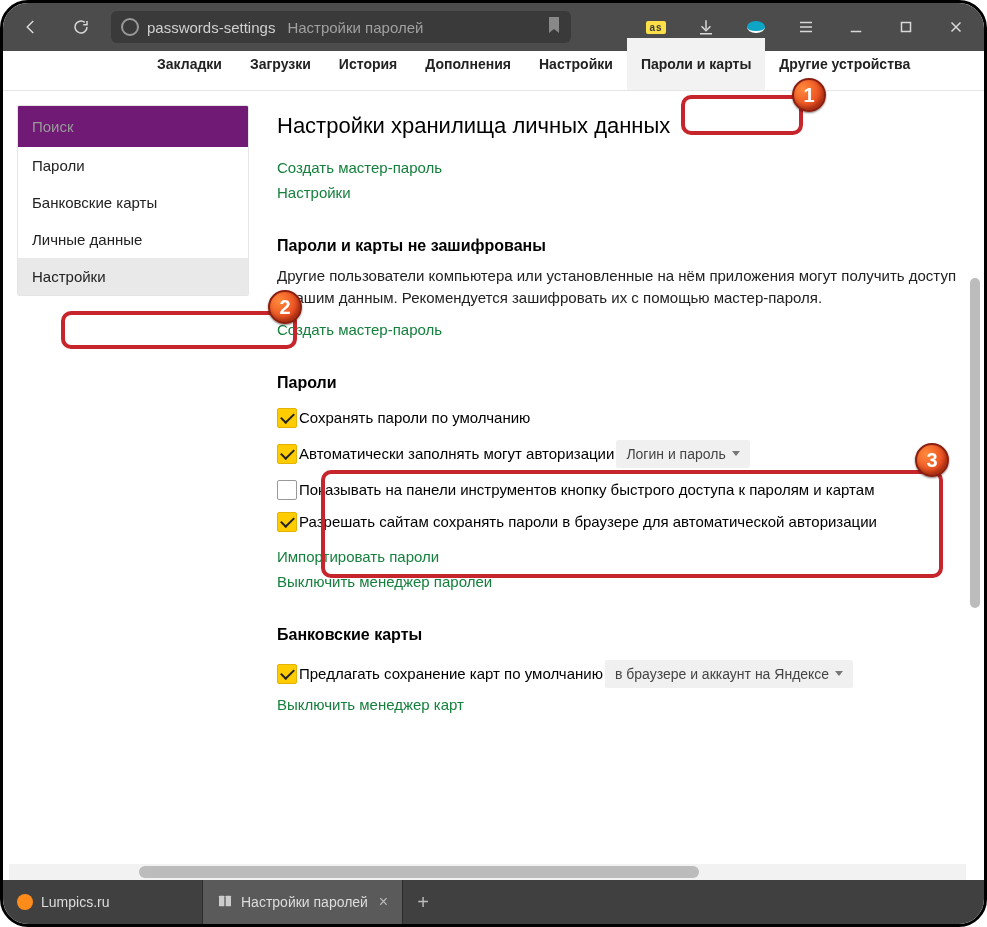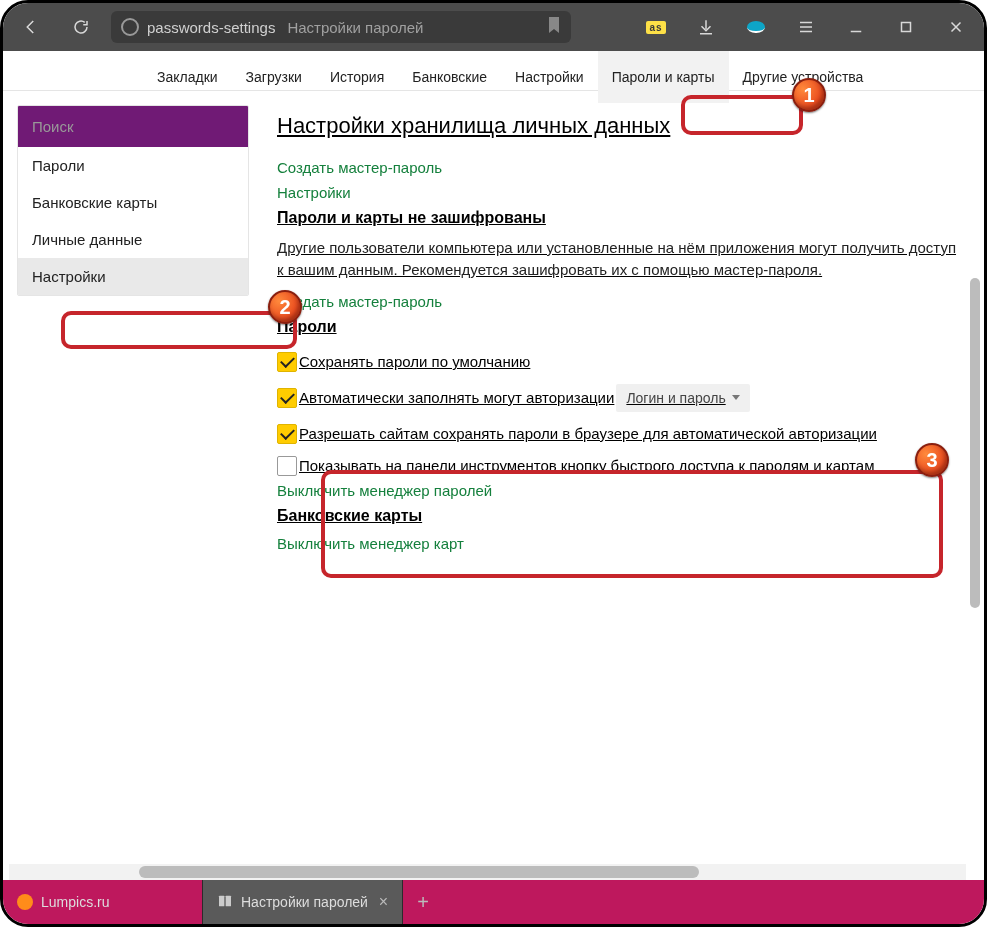--- a/index.html
+++ b/index.html
@@ -13,58 +13,58 @@
   .addr { flex: 0 0 auto; display: flex; align-items: center; background: #3a3a3a; border-radius: 6px; height: 32px; padding: 0 10px; gap: 8px; color: #d8d8d8; min-width: 460px; }
   .addr .favicon { width: 18px; height: 18px; border: 2px solid #999; border-radius: 50%; }
   .addr .url-seg1 { color: #d0d0d0; font-size: 15px; }
   .addr .url-seg2 { color: #a0a0a0; font-size: 15px; margin-left: 4px; }
   .addr .bmk { margin-left: auto; color: #888; }
   .chrome .spacer { flex: 1; }
   .lastfm { background: #fde047; color:#3a3a3a; font-size:10px; font-weight:bold; padding:1px 3px; border-radius:2px; letter-spacing:1px;}
   .weather { width:18px; height:12px; background:#0ea5c7; border-radius:50% 50% 48% 48%; border-bottom:2px solid #fff; }
 
   
-  .topnav { height: 40px; border-bottom: 1px solid #e5e5e5; display: flex; align-items: flex-start; padding: 0 20px 0 140px; gap: 0; font-size: 14px; color: #222; white-space: nowrap; position: relative; }
+  .topnav { height: 40px; border-bottom: 1px solid #e5e5e5; display: flex; align-items: flex-end; padding: 0 20px 0 140px; gap: 0; font-size: 14px; color: #222; white-space: nowrap; position: relative; font-weight: bold; }
   .topnav .item { padding: 18px 14px; cursor: pointer; }
   .topnav .item.active { background: #f2f2f2; }
 
   
   .hl { position: absolute; border: 4px solid #c6252b; border-radius: 10px; pointer-events: none; z-index: 60; }
   .badge { position: absolute; width: 34px; height: 34px; border-radius: 50%; background: radial-gradient(circle at 30% 30%, #ff8a3c, #e8451c 70%); color: #fff; font-weight: bold; font-size: 20px; display: flex; align-items: center; justify-content: center; border: 2px solid #8a1f0f; z-index: 70; box-shadow: inset -2px -3px 4px rgba(0,0,0,.3), 0 1px 2px rgba(0,0,0,.5); }
 
   
   .body { display: flex; height: calc(100% - 48px - 56px - 44px); }
   .sidebar { width: 246px; padding: 14px 0 14px 14px; }
   .side-card { border: 1px solid #e5e5e5; border-radius: 2px; overflow: hidden; }
   .search-row { background: #701a75; padding: 12px 14px; color: #999; font-size: 15px; }
   .side-item { padding: 10px 14px; font-size: 15px; color: #222; cursor: pointer; }
   .side-item.active { background: #e9e9e9; }
 
-  .main { flex: 1; padding: 22px 26px 10px 28px; overflow: hidden; position: relative; text-decoration: underline; }
+  .main { flex: 1; padding: 22px 26px 10px 28px; overflow: hidden; position: relative; }
   .main h1 { font-size: 22px; font-weight: 400; margin-bottom: 20px; }
   .link { color: #15803d; font-size: 15px; cursor: pointer; display: inline-block; margin-bottom: 8px; }
-  .sec-title { font-size: 16px; font-weight: 700; margin-bottom: 10px; }
+  .sec-title { font-size: 16px; font-weight: 700; margin-top: 28px; margin-bottom: 10px; }
   .desc { font-size: 15px; color: #222; line-height: 1.45; margin-bottom: 12px; }
 
   .opt-row { display: flex; align-items: center; gap: 2px; padding: 6px 0; font-size: 15px; }
   .chk { width: 20px; height: 20px; border: 1px solid #999; border-radius: 2px; display: flex; align-items: center; justify-content: center; flex-shrink: 0; }
   .chk.on { background: #ffcc00; border-color: #e0b400; }
   .chk.on::after { content: ""; width: 11px; height: 6px; border-left: 2px solid #222; border-bottom: 2px solid #222; transform: rotate(-45deg) translate(1px,-1px); }
   .dd { background: #f0f0f0; border-radius: 2px; padding: 6px 10px; font-size: 14px; color: #444; display: inline-flex; align-items: center; gap: 6px; cursor: pointer; }
   .dd::after { content: ""; border-left: 4px solid transparent; border-right: 4px solid transparent; border-top: 5px solid #777; }
 
   
   .vsb { position: absolute; right: 4px; top: 50px; width: 10px; height: calc(100% - 48px - 44px - 60px); }
   .vsb .track { width: 100%; height: 100%; }
   .vsb .thumb { position: absolute; top: 225px; width: 10px; height: 330px; background: #bcbcbc; border-radius: 5px; }
   .hsb { position: absolute; bottom: 44px; left: 6px; right: 18px; height: 16px; background:#f2f2f2; }
   .hsb .thumb { position:absolute; left:130px; width:560px; height:12px; top:2px; background:#bcbcbc; border-radius:6px; }
 
   
-  .tabstrip { position: absolute; bottom: 0; left: 0; right: 0; height: 44px; background: #be185d; display: flex; align-items: stretch; }
+  .tabstrip { position: absolute; bottom: 0; left: 0; right: 0; height: 44px; background: #404040; display: flex; align-items: stretch; }
   .tab { display: flex; align-items: center; gap: 8px; padding: 0 14px; color: #ddd; font-size: 14px; min-width: 200px; border-right: 1px solid #2b2b2b; position: relative; }
   .tab.active { background: #5a5a5a; }
   .tab .fav { width: 16px; height: 16px; border-radius: 50%; }
   .tab .close { margin-left: auto; color: #bbb; font-size: 16px; }
   .plus { width: 40px; display:flex; align-items:center; justify-content:center; color:#bbb; font-size: 20px; }
 </style>
 </head>
 <body>
 
 <div class="frame">
@@ -124,21 +124,21 @@
       <svg viewBox="0 0 24 24" stroke="currentColor" stroke-width="2">
           <path d="M6 6l12 12M18 6L6 18"></path>
         </svg>
     </div>
   </div>
 
   <div class="topnav">
     <div class="item">Закладки</div>
     <div class="item">Загрузки</div>
     <div class="item">История</div>
-    <div class="item">Банковские</div>
+    <div class="item">Дополнения</div>
     <div class="item">Настройки</div>
     <div class="item active">Пароли и карты</div>
     <div class="item">Другие устройства</div>
   </div>
 
   <div class="body">
     <div class="sidebar">
       <div class="side-card">
         <div class="search-row">Поиск</div>
         <div class="side-item">Пароли</div>
@@ -162,31 +162,37 @@
       <div class="opt-row">
         <span class="chk on"></span>
         <span>Сохранять пароли по умолчанию</span>
       </div>
       <div class="opt-row">
         <span class="chk on"></span>
         <span>Автоматически заполнять могут авторизации</span>
         <span class="dd">Логин и пароль</span>
       </div>
       <div class="opt-row">
-        <span class="chk on"></span>
-        <span>Разрешать сайтам сохранять пароли в браузере для автоматической авторизации</span>
-      </div>
-      <div class="opt-row">
         <span class="chk"></span>
         <span>Показывать на панели инструментов кнопку быстрого доступа к паролям и картам</span>
       </div>
-
+      <div class="opt-row">
+        <span class="chk on"></span>
+        <span>Разрешать сайтам сохранять пароли в браузере для автоматической авторизации</span>
+      </div>
+
+      <div style="margin-top:10px"><span class="link">Импортировать пароли</span></div>
       <div><span class="link">Выключить менеджер паролей</span></div>
 
       <div class="sec-title">Банковские карты</div>
+      <div class="opt-row">
+        <span class="chk on"></span>
+        <span>Предлагать сохранение карт по умолчанию</span>
+        <span class="dd">в браузере и аккаунт на Яндексе</span>
+      </div>
       <div style="margin-top:2px"><span class="link">Выключить менеджер карт</span></div>
     </div>
   </div>
 
   <div class="vsb">
       <div class="track"></div>
       <div class="thumb"></div>
     </div>
   <div class="hsb">
       <div class="thumb"></div>

